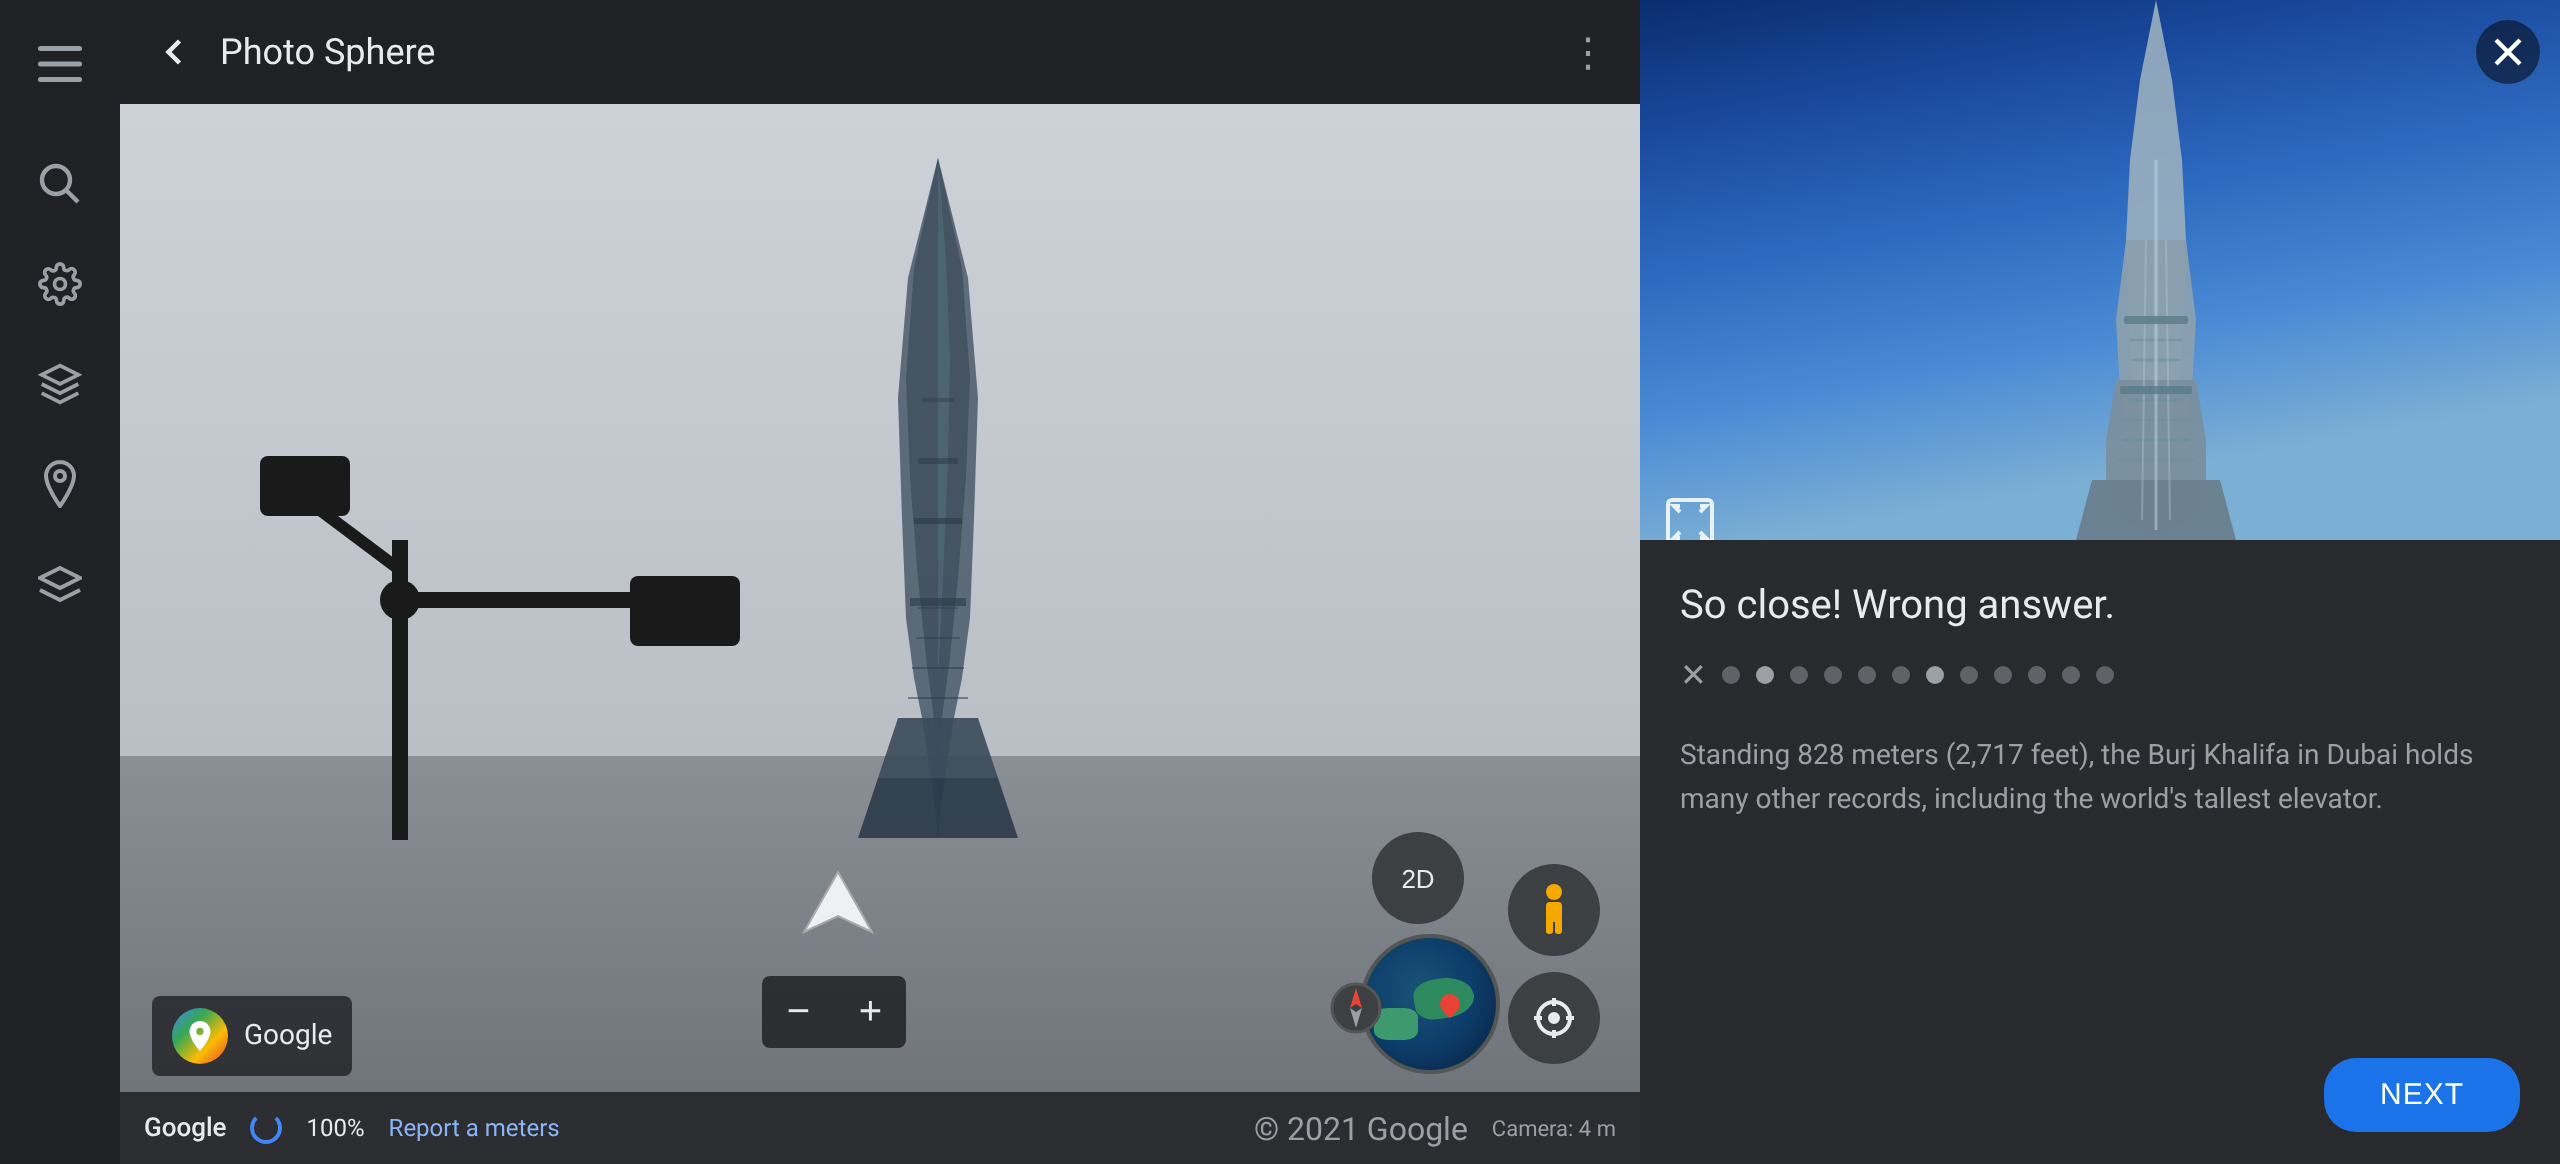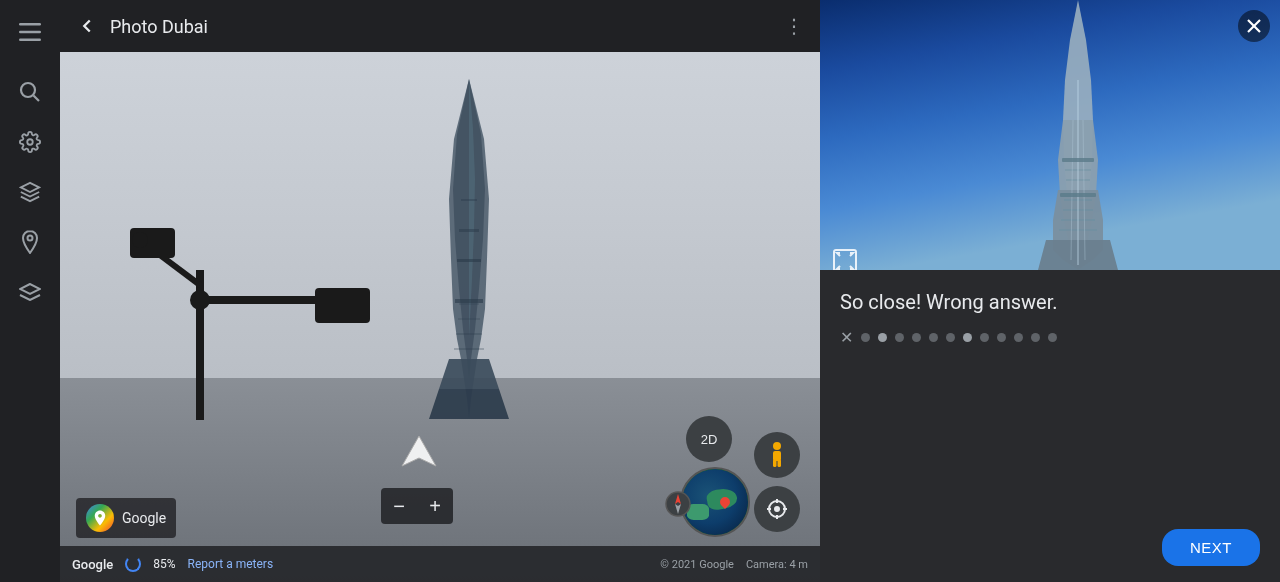--- a/index.html
+++ b/index.html
@@ -134,21 +134,21 @@
     }
     .report-link {
       color: #8ab4f8;
       font-size: 12px;
       text-decoration: none;
       cursor: pointer;
     }
     .spacer { flex: 1; }
     .copyright-text {
       color: #9aa0a6;
-      font-size: 11px;
+      font-size: 16px;
     }
     .camera-text {
       color: #9aa0a6;
       font-size: 11px;
     }
 
     
     .map-controls {
       position: absolute;
       bottom: 50px;
@@ -450,21 +450,21 @@
 </div>
 
 <div id="main-view">
 
   <div id="topbar">
     <button class="back-btn">
       <svg width="22" height="22" viewBox="0 0 24 24" fill="none" stroke="#e8eaed" stroke-width="2.5">
         <polyline points="15 18 9 12 15 6"></polyline>
       </svg>
     </button>
-    <span class="topbar-title">Photo Dubai</span>
+    <span class="topbar-title">Photo Sphere</span>
     <button class="more-btn">⋮</button>
   </div>
 
   <div class="street-scene">
 
     <div class="sky"></div>
 
     <div class="ground"></div>
 
     <svg class="street-lamp" width="300" height="280" viewBox="0 0 300 280">
@@ -562,21 +562,21 @@
         <svg width="18" height="18" viewBox="0 0 24 24">
           <path d="M12 2C8.13 2 5 5.13 5 9c0 5.25 7 13 7 13s7-7.75 7-13c0-3.87-3.13-7-7-7zm0 9.5c-1.38 0-2.5-1.12-2.5-2.5s1.12-2.5 2.5-2.5 2.5 1.12 2.5 2.5-1.12 2.5-2.5 2.5z" fill="white"></path>
         </svg>
       </div>
       <span class="google-wm-text">Google</span>
     </div>
 
     <div id="bottombar">
       <span class="google-logo-text">Google</span>
       <div class="loading-circle"></div>
-      <span class="percent-text">85%</span>
+      <span class="percent-text">100%</span>
       <a class="report-link">Report a meters</a>
       <div class="spacer"></div>
       <span class="copyright-text">© 2021 Google</span>
       <span class="camera-text">Camera: 4 m</span>
     </div>
 
   </div>
 </div>
 
 <div id="right-panel">
@@ -640,18 +640,19 @@
       <div class="dot"></div>
       <div class="dot"></div>
       <div class="dot active"></div>
       <div class="dot"></div>
       <div class="dot"></div>
       <div class="dot"></div>
       <div class="dot"></div>
       <div class="dot"></div>
     </div>
 
+    <p class="description-text">Standing 828 meters (2,717 feet), the Burj Khalifa in Dubai holds many other records, including the world's tallest elevator.</p>
   </div>
 
   <div class="next-btn-container">
     <button class="next-btn">NEXT</button>
   </div>
 </div>
 
 </body></html>

